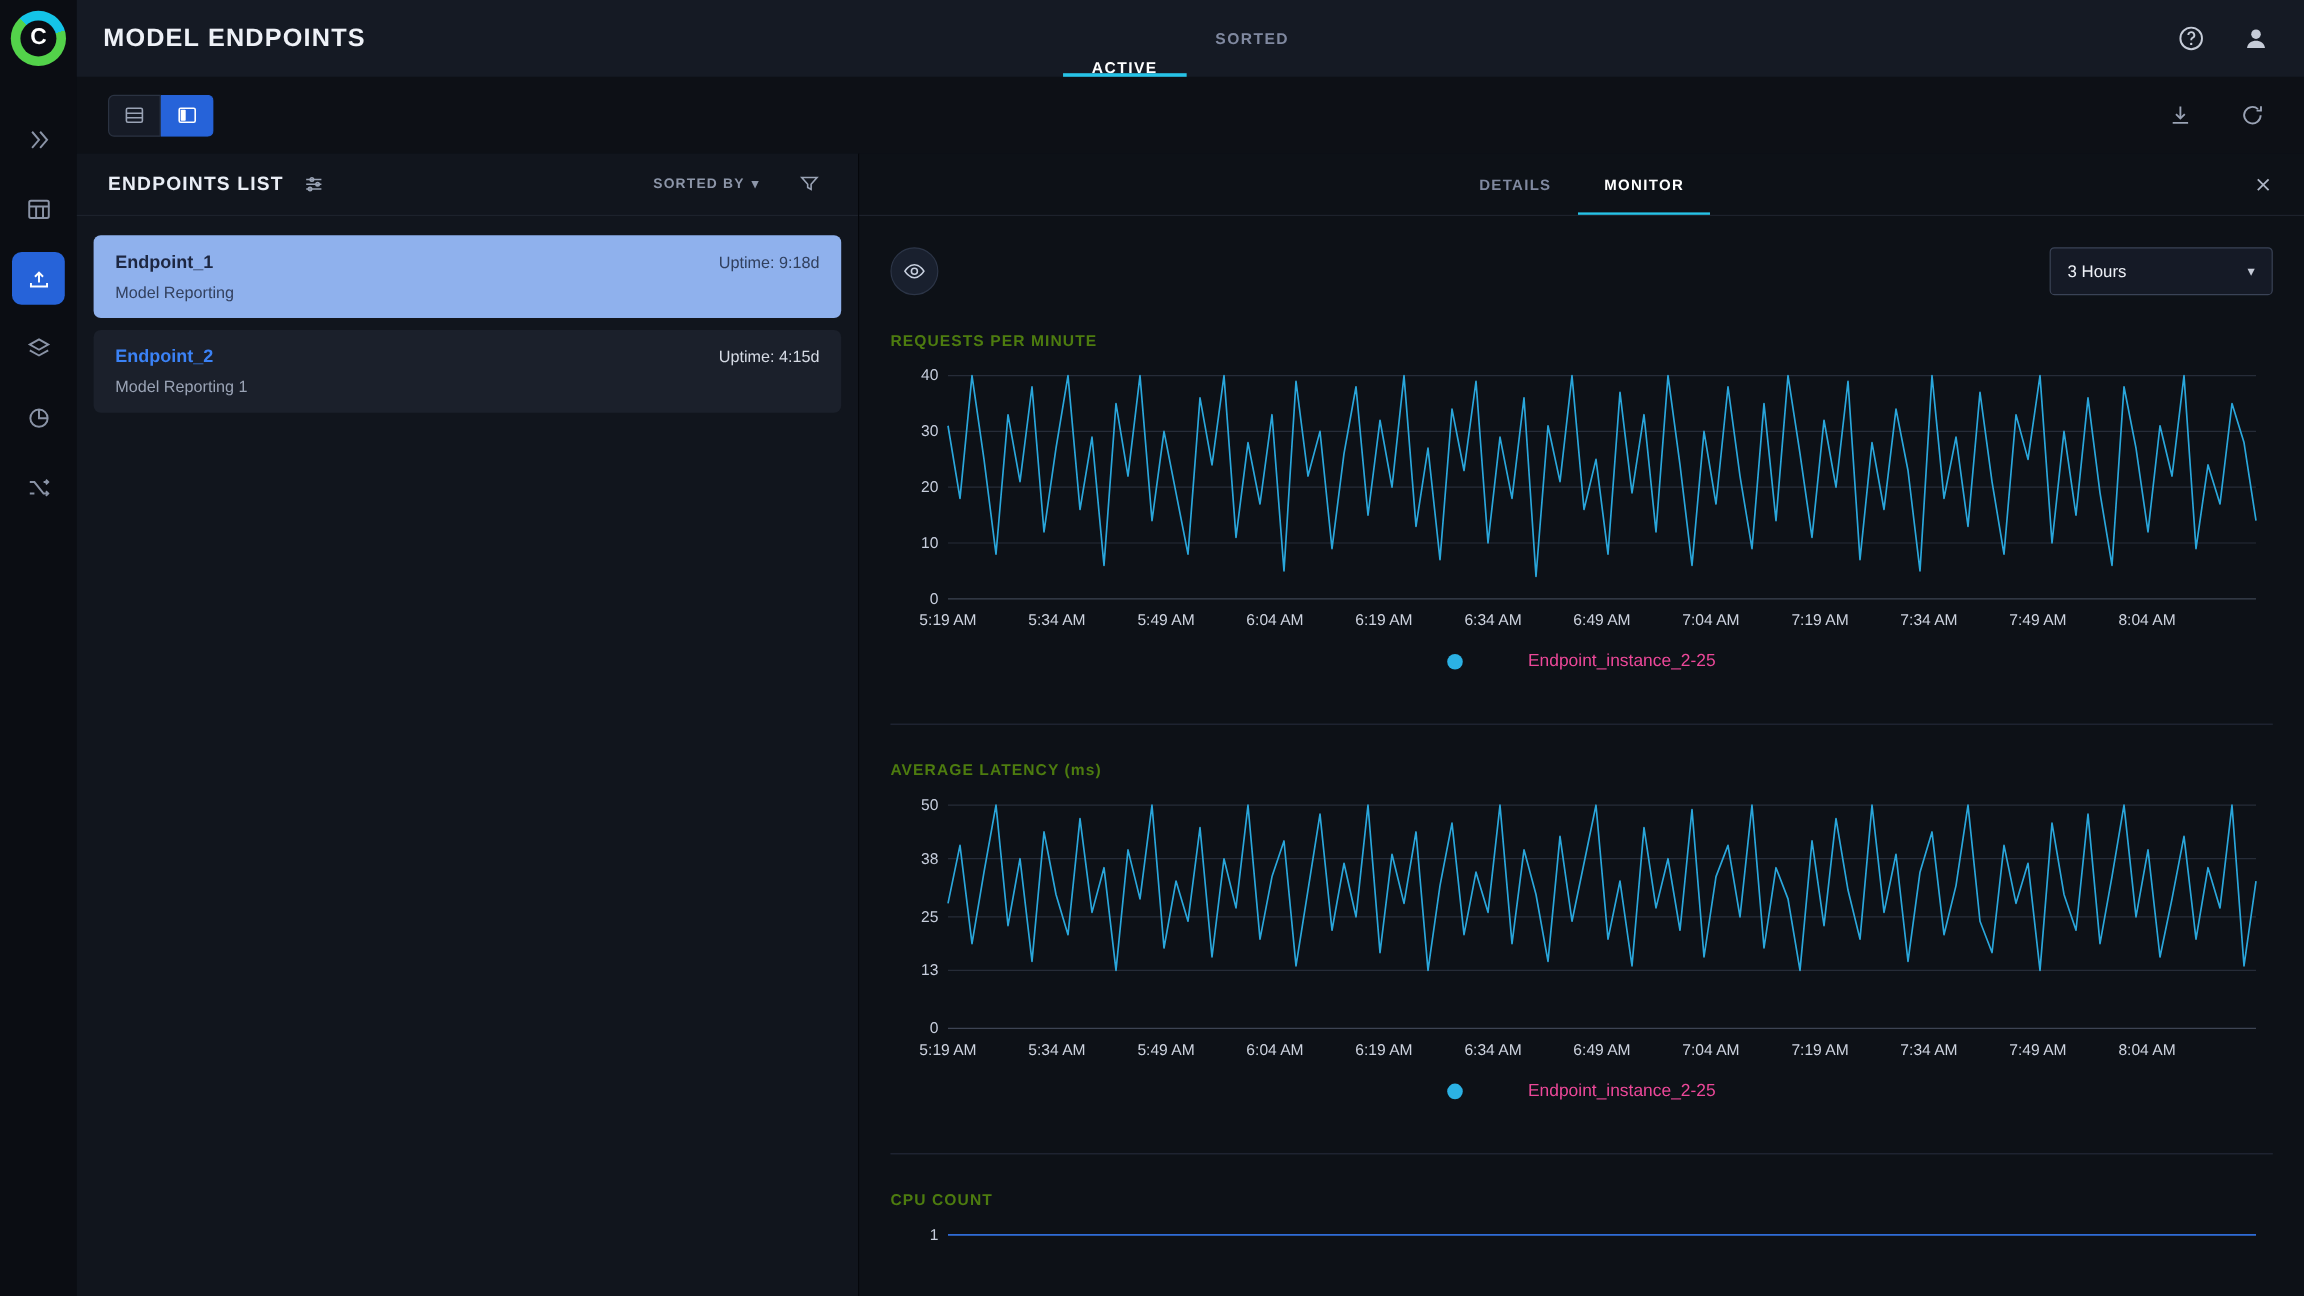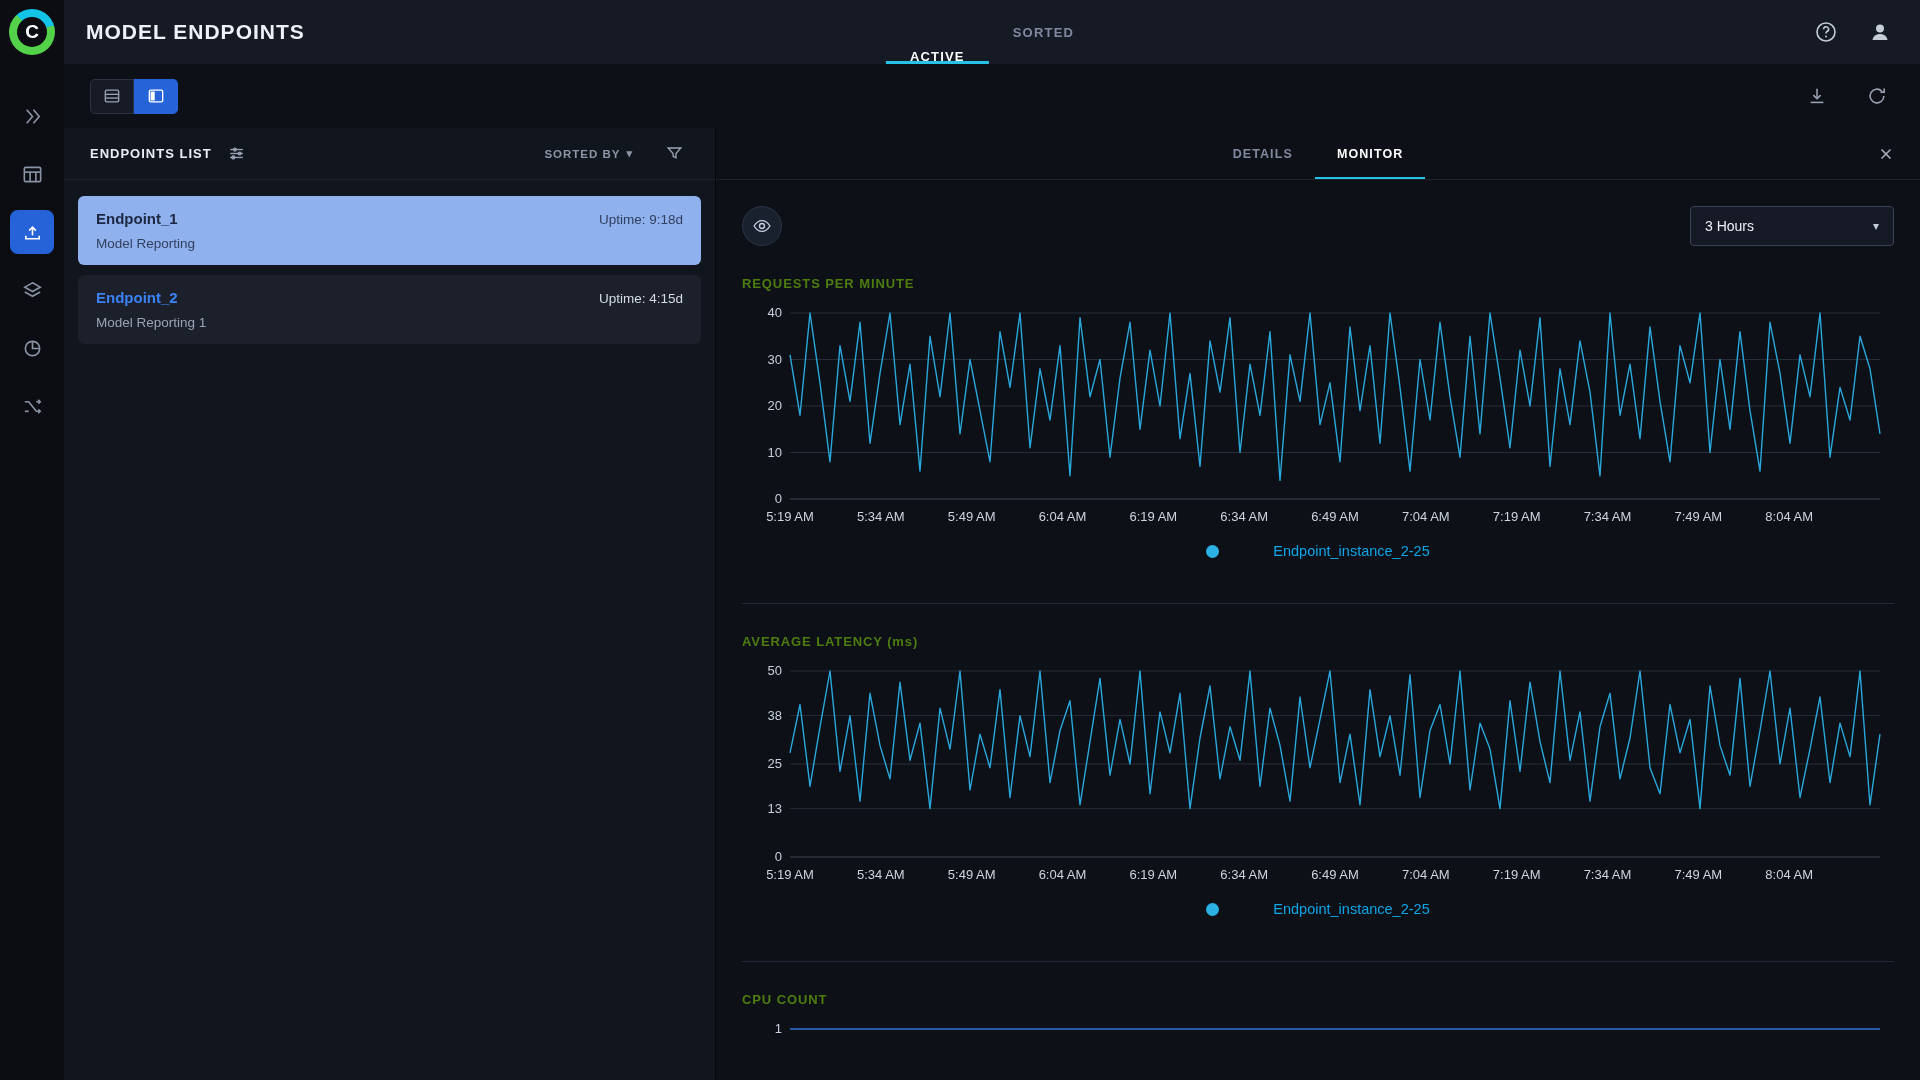--- a/index.html
+++ b/index.html
@@ -86,21 +86,21 @@
   
   .content { flex:1; display:flex; min-height:0; }
   .endpoints-panel {
     width:652px; flex-shrink:0; background:#11151d; border-right:1px solid #05070b;
     display:flex; flex-direction:column;
   }
   .panel-header {
     height:52px; display:flex; align-items:center; padding:0 26px;
     border-bottom:1px solid #1d222c; flex-shrink:0;
   }
-  .panel-title { font-size:13px; font-weight:700; letter-spacing:1px; color:#e9edf5; }
+  .panel-title { font-size:16px; font-weight:700; letter-spacing:1px; color:#e9edf5; }
   .mini-icon { width:30px; height:30px; border:none; background:transparent; cursor:pointer;
     display:flex; align-items:center; justify-content:center; }
   .mini-icon svg { width:19px; height:19px; stroke:#9aa3b5; fill:none; stroke-width:1.7; }
   .sorted-by {
     margin-left:auto; display:flex; align-items:center; gap:6px; cursor:pointer;
     font-size:11.5px; letter-spacing:1px; color:#8d96a9; font-weight:700;
   }
   .caret { font-size:11px; color:#8d96a9; }
   .endpoint-list { padding:16px 14px; display:flex; flex-direction:column; gap:10px; overflow:auto; }
   .endpoint-item {
@@ -135,32 +135,32 @@
   }
   .close-btn svg { width:18px; height:18px; stroke:#aeb6c6; stroke-width:2; fill:none; }
   .monitor-body { flex:1; padding:0 26px; overflow:hidden; }
   .controls-row { margin-top:26px; display:flex; align-items:center; justify-content:space-between; }
   .eye-btn {
     width:40px; height:40px; border-radius:50%; border:1px solid #2c3547; background:#19202e;
     display:flex; align-items:center; justify-content:center; cursor:pointer;
   }
   .eye-btn svg { width:20px; height:20px; stroke:#c8d0df; fill:none; stroke-width:1.6; }
   .time-select {
-    width:204px; height:40px; background:#151a26; border:1px solid #3a4356; border-radius:4px;
+    width:186px; height:40px; background:#151a26; border:1px solid #3a4356; border-radius:4px;
     display:flex; align-items:center; padding:0 14px; cursor:pointer; font-size:14px; color:#eef1f7;
   }
   .time-select .caret { margin-left:auto; font-size:12px; color:#c6ccd8; }
   .chart-section { padding:30px 0 44px; border-bottom:1px solid #232938; }
   .chart-section.last { border-bottom:none; padding-bottom:0; }
   .chart-title { font-size:13px; letter-spacing:0.9px; color:#4d7c0f; font-weight:600; }
   .chart-svg { display:block; margin-top:16px; }
   svg text { font-family:"Liberation Sans", sans-serif; }
   .legend { margin-top:14px; display:flex; align-items:center; justify-content:center; gap:9px; }
   .legend .dot { width:13px; height:13px; border-radius:50%; background:#2bb1e4; }
-  .legend-label { font-size:14.5px; color:#0ea5e9;padding-left:45px; }
+  .legend-label { font-size:14.5px; color:#ec4899;padding-left:45px; }
 </style>
 </head>
 <body>
 
 <aside class="sidebar">
   <div class="logo">
     <div class="logo-ring">
       <div class="logo-inner">C</div>
     </div>
   </div>

